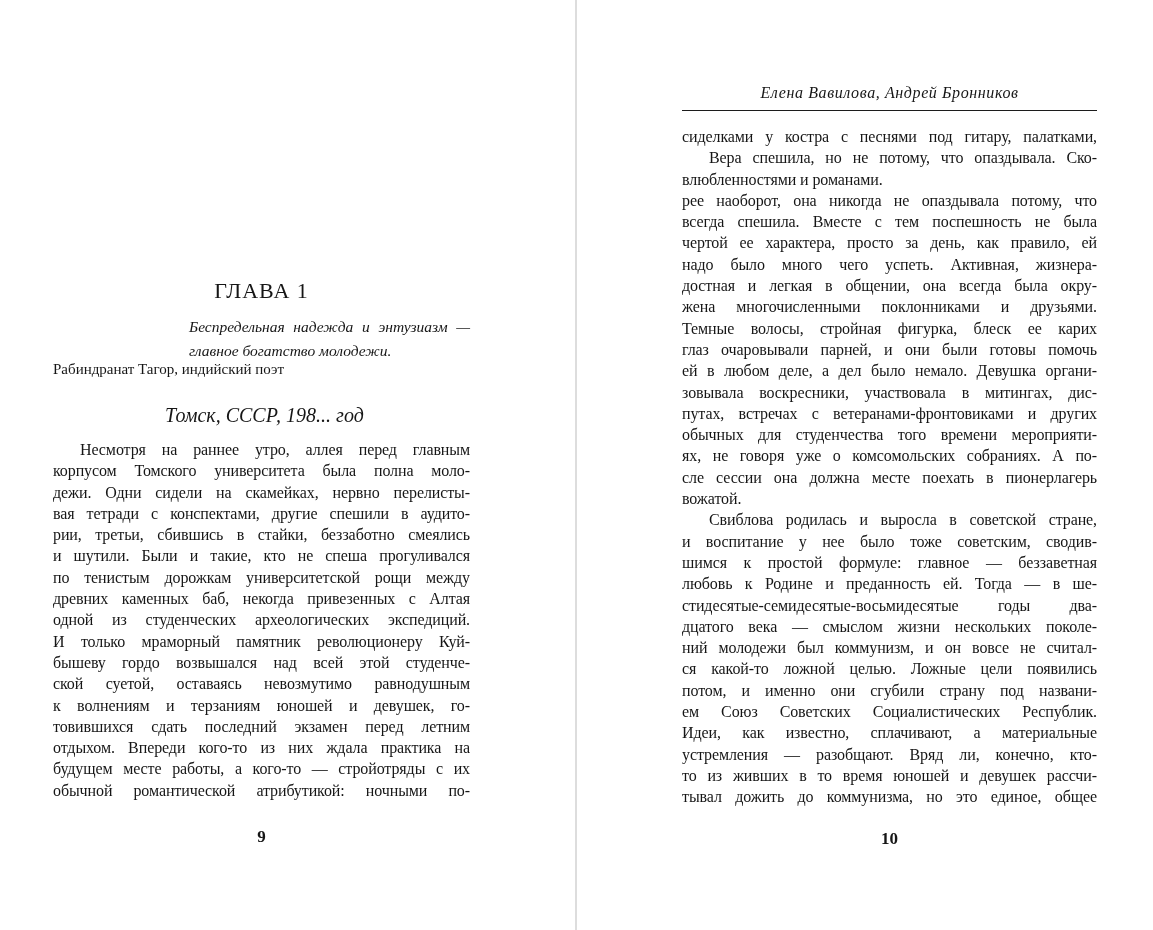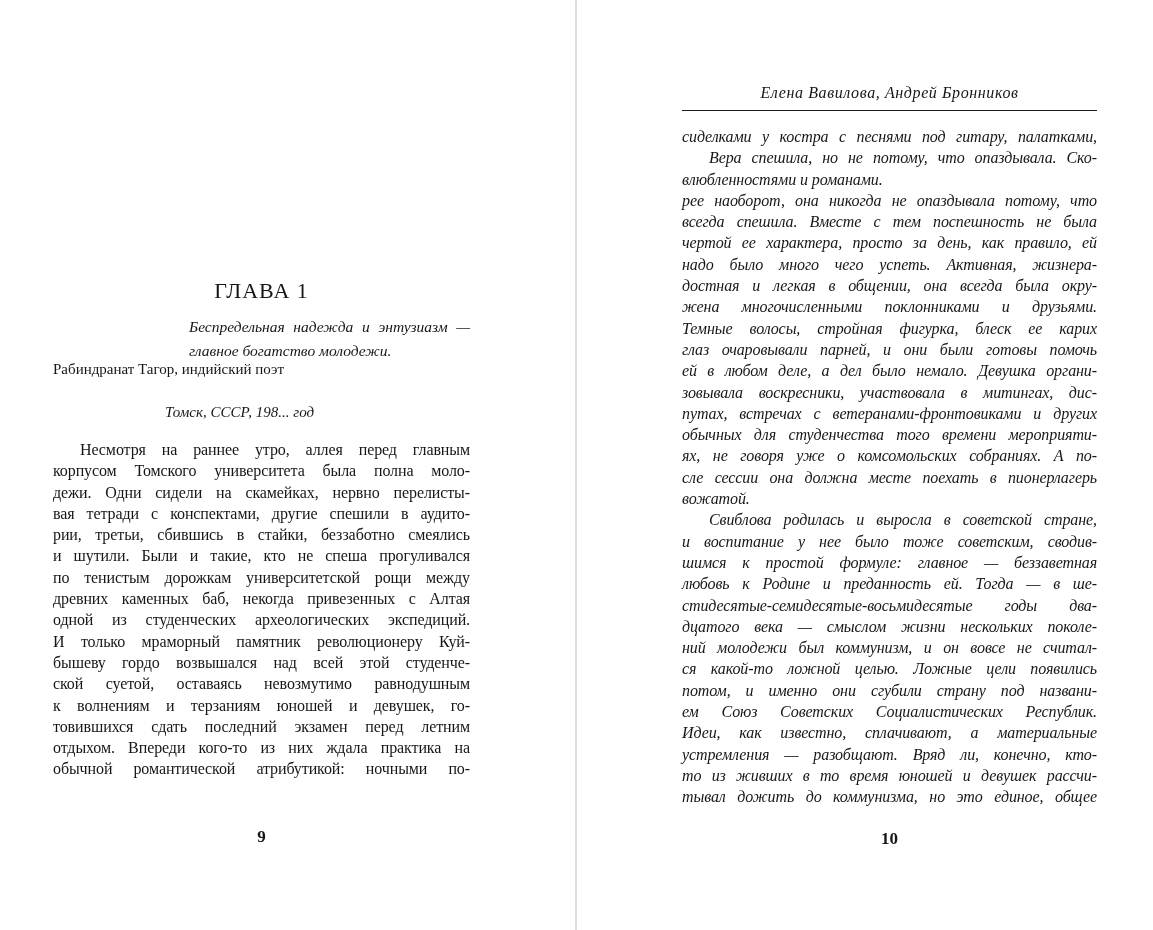--- a/index.html
+++ b/index.html
@@ -63,31 +63,31 @@
     top: 353px;
     left: 0; right: 0;
     text-align: left;
     font-size: 15px;
   }
   .dateline {
     position: absolute;
     top: 396px;
     left: 112px;
     font-style: italic;
-    font-size: 15px;
+    font-size: 20px;
     white-space: pre;
   }
   .body-text {
     position: absolute;
     left: 0; right: 0;
     font-size: 16px;
     letter-spacing: -0.1px;
   }
   .page-left  .body-text { top: 431px; }
-  .page-right .body-text { top: 118px; font-style: italic; }
+  .page-right .body-text { top: 118px; }
 
   .line {
     line-height: 21.3px;
     text-align: justify;
     text-align-last: justify;
     hyphens: none;
   }
   .line.para-end { text-align-last: left; }
   .line.indent   { text-indent: 27px; }
 
@@ -147,20 +147,21 @@
           <div class="line">и шутили. Были и такие, кто не спеша прогуливался</div>
           <div class="line">по тенистым дорожкам университетской рощи между</div>
           <div class="line">древних каменных баб, некогда привезенных с Алтая</div>
           <div class="line">одной из студенческих археологических экспедиций.</div>
           <div class="line">И только мраморный памятник революционеру Куй-</div>
           <div class="line">бышеву гордо возвышался над всей этой студенче-</div>
           <div class="line">ской суетой, оставаясь невозмутимо равнодушным</div>
           <div class="line">к волнениям и терзаниям юношей и девушек, го-</div>
           <div class="line">товившихся сдать последний экзамен перед летним</div>
           <div class="line">отдыхом. Впереди кого-то из них ждала практика на</div>
+          <div class="line">будущем месте работы, а кого-то — стройотряды с их</div>
           <div class="line">обычной романтической атрибутикой: ночными по-</div>
         </div>
 
       <div class="page-number">9</div>
     </div>
   </div>
 
   <div class="page page-right">
     <div class="text-block">
 

